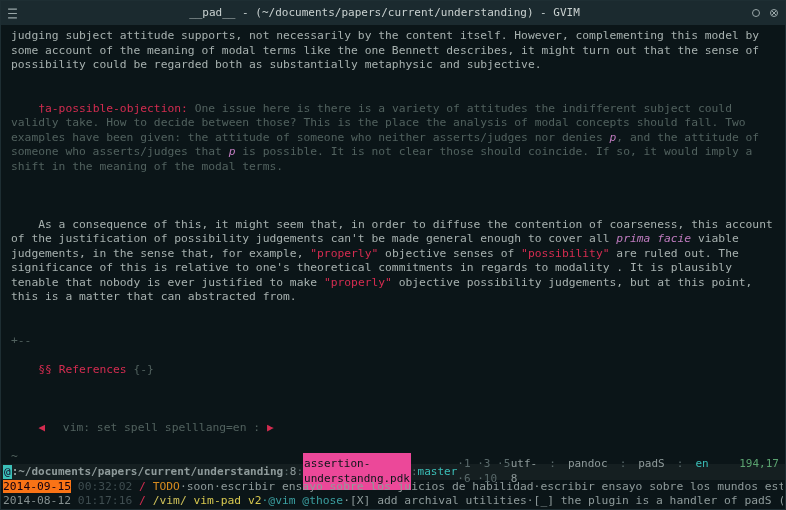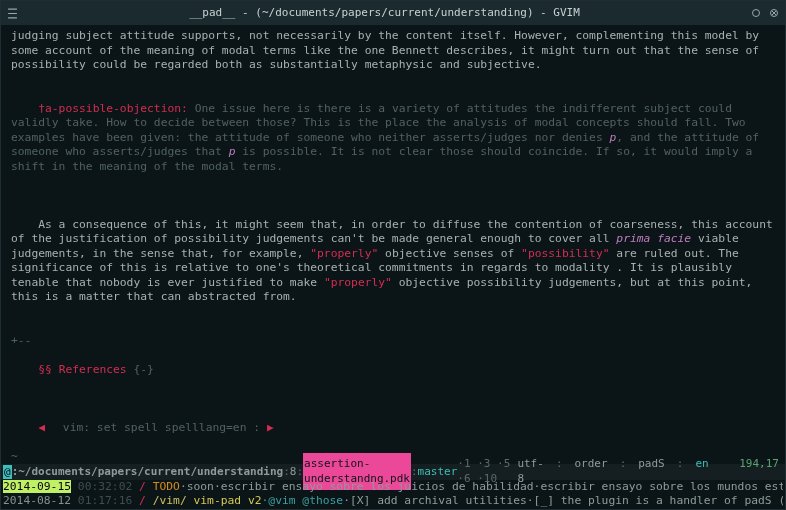--- a/index.html
+++ b/index.html
@@ -49,21 +49,21 @@
 .status .hl { background:#ec4899; color:#0b1518; padding:4px 1px;}
 .status .git { color:#3bbfb8; }
 .status .dots { color:#5a6a6b; }
 .status .right { margin-left:auto; display:flex; gap:12px; padding-right:6px;}
 .status .enc { color:#8f9b9b; }
 .status .pos { color:#5ba370; }
 
 .pad { padding: 0 2px; color:#8f9b9b;}
 .pad .row { white-space: pre; overflow:hidden; height:14.5px;}
 .s-date { color:#848f8f;margin-top:20px; }
-.s-date-hl { background:#bef264; color:#101; padding:0 0;}
+.s-date-hl { background:#f97316; color:#101; padding:0 0;}
 .s-time { color:#3f4d50; }
 .sl { color:#d42c50; }
 .vim-tag { color:#cfc15a; }
 .t-yellow { color:#d6c74f; }
 .t-orange { color:#d68a1f; }
 .t-grey { color:#8f9b9b; }
 .t-cyan { color:#3b9fa0; }
 
 .blank { height: 14.5px; }
 </style>
@@ -119,21 +119,21 @@
   <span class="path">:~/documents/papers/current/understanding</span>
   <span class="colon">:</span>
   <span class="lnu">8</span>
   <span class="colon">:</span>
   <span class="hl">assertion-understandng.pdk</span>
   <span class="colon">:</span>
   <span class="git">master</span>
   <span class="dots"> ·1 ·3 ·5 ·6 ·10</span>
   <span class="right">
     <span class="enc">utf-8</span><span class="colon">:</span>
-    <span class="enc">order</span><span class="colon">:</span>
+    <span class="enc">pandoc</span><span class="colon">:</span>
     <span class="enc">padS</span><span class="colon">:</span>
     <span class="git">en</span>&nbsp;
     <span class="pos">194,17</span>
   </span>
 </div>
 
 <div class="pad" id="pad">
     <div class="row"><span class="s-date-hl">2014-09-15</span> <span class="s-time">00:32:02</span> <span class="sl">/</span> <span class="t-orange">TODO</span><span class="t-grey">·soon·escribir ensayo sobre los juicios de habilidad·escribir ensayo sobre los mundos estáticos y la </span></div>
     <div class="row"><span class="s-date">2014-08-12</span> <span class="s-time">01:17:16</span> <span class="sl">/</span> <span class="vim-tag">/vim/</span><span class="t-yellow"> vim-pad v2</span><span class="t-cyan">·@vim @those</span><span class="t-grey">·[X] add archival utilities·[_] the plugin is a handler of padS (plural)·[_] s</span></div>
     <div class="row"><span class="s-date">2014-08-12</span> <span class="s-time">01:16:36</span> <span class="sl">/</span> <span class="t-yellow">Jacques Sadoul - Historia de la Ciencia Ficción Moderna</span><span class="t-grey">·★ ★City★, Clifford Simak·★ ★World of A★ Vogt·★ A★</span></div>

